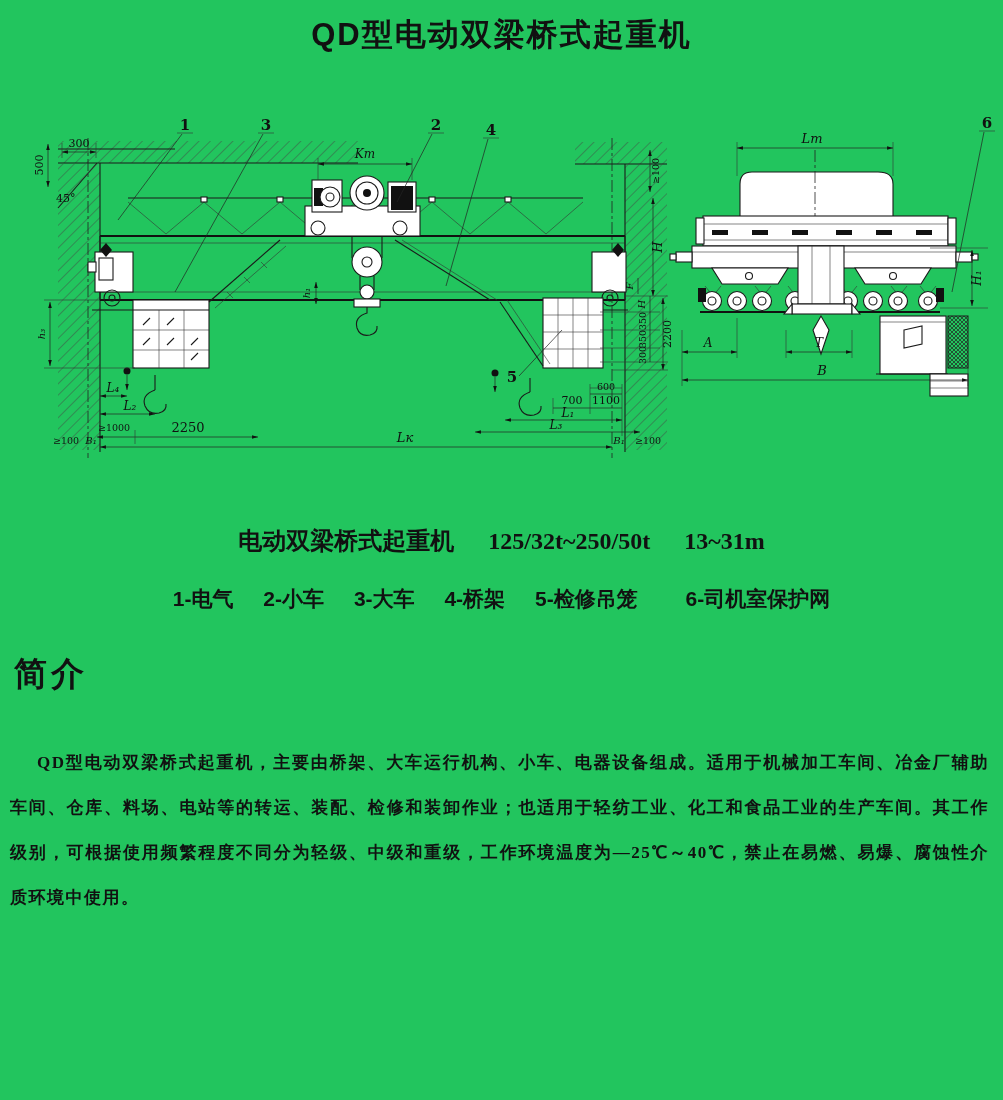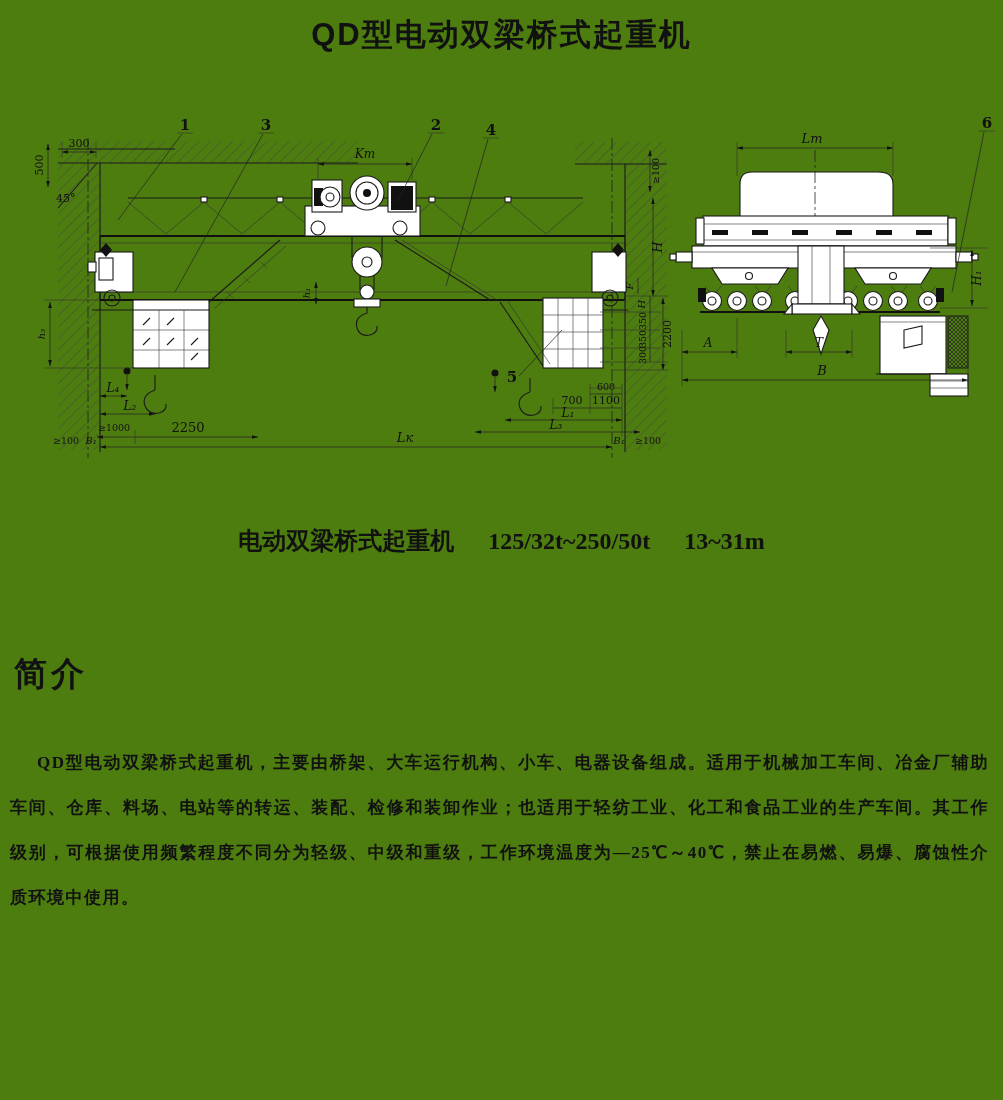--- a/index.html
+++ b/index.html
@@ -1,16 +1,16 @@
 <!DOCTYPE html>
 <html><head>
 <meta charset="utf-8">
 <style>
   html,body{margin:0;padding:0;background:#fff;}
-  #page{position:relative;width:1003px;height:1100px;background:#4d7c0f;overflow:hidden;
+  #page{position:relative;width:1003px;height:1100px;background:#22c55e;overflow:hidden;
         font-family:"Liberation Serif",serif;color:#111;}
   #title{position:absolute;top:14px;left:0;width:100%;text-align:center;
          font-family:"Liberation Sans",sans-serif;font-weight:bold;font-size:31px;letter-spacing:2px;}
   #drawing{position:absolute;top:0;left:0;}
   #caption{position:absolute;top:525px;left:0;width:100%;text-align:center;
            font-weight:bold;font-size:24px;}
   #caption span{margin:0 14px;}
   #legend{position:absolute;top:585px;left:0;width:100%;text-align:center;
           font-family:"Liberation Sans",sans-serif;font-weight:bold;font-size:21px;}
   #legend span{margin:0 12px;}
@@ -376,20 +376,28 @@
       <text class="di" x="822" y="375" text-anchor="middle" style="font-size:13px">B</text>
     </g>
   </svg>
 
   <div id="caption">
     <span>电动双梁桥式起重机</span>
     <span>125/32t~250/50t</span>
     <span>13~31m</span>
   </div>
 
+  <div id="legend">
+    <span>1-电气</span>
+    <span>2-小车</span>
+    <span>3-大车</span>
+    <span>4-桥架</span>
+    <span>5-检修吊笼</span>
+    <span class="last">6-司机室保护网</span>
+  </div>
 
   <div id="intro-heading">简介</div>
 
   <div id="bodytext">
     <p>QD型电动双梁桥式起重机，主要由桥架、大车运行机构、小车、电器设备组成。适用于机械加工车间、冶金厂辅助车间、仓库、料场、电站等的转运、装配、检修和装卸作业；也适用于轻纺工业、化工和食品工业的生产车间。其工作级别，可根据使用频繁程度不同分为轻级、中级和重级，工作环境温度为—25℃～40℃，禁止在易燃、易爆、腐蚀性介质环境中使用。</p>
   </div>
 
 </div>
 
 </body></html>

